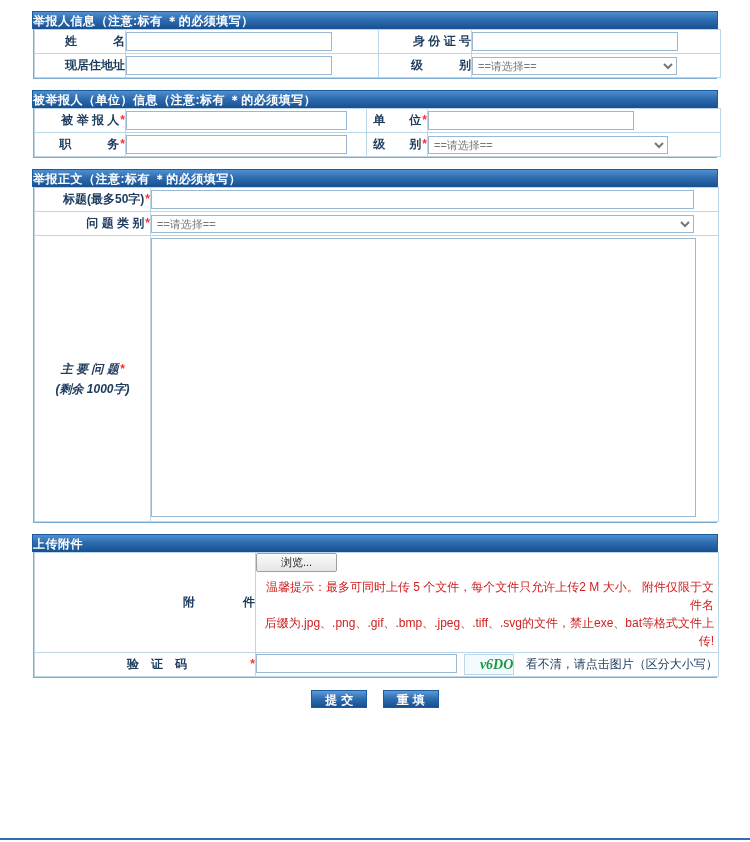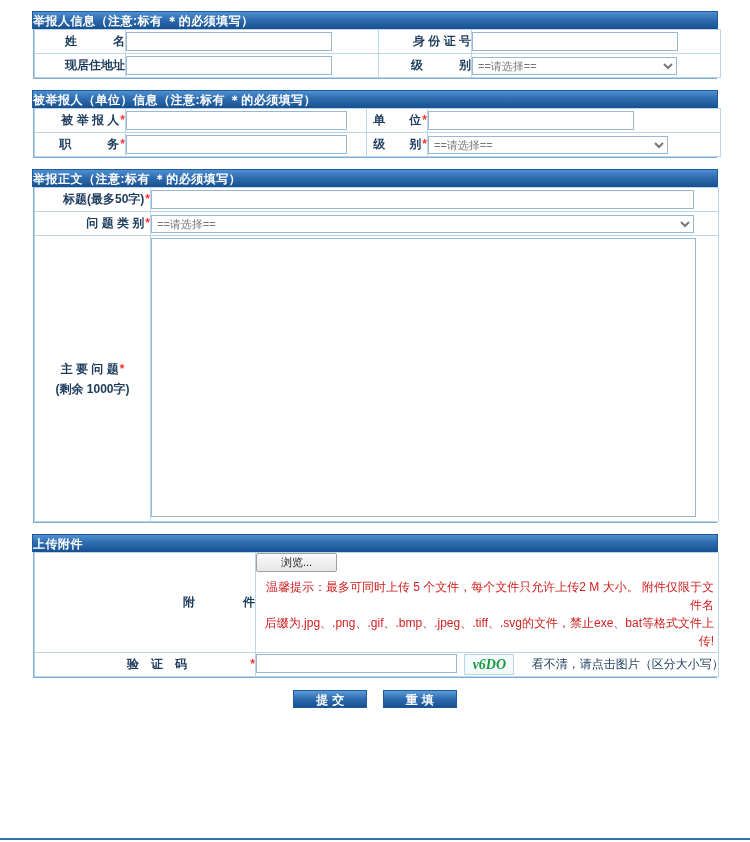--- a/index.html
+++ b/index.html
@@ -114,20 +114,21 @@
   .s3 .c1 { width: 115px; }
   .s3 .c2 { width: 567px; }
 
   .bigrow td { height: auto; }
   .bigcell {
     text-align: center;
     font-weight: bold;
     background: #eef6fc;
     vertical-align: middle;
     line-height: 20px;
+    font-style: italic;
   }
   .ta-wrap {
     padding: 2px;
   }
   textarea.big {
     width: 539px;
     height: 273px;
     border: 1px solid #9bb8d2;
     font-family: "Liberation Sans", sans-serif;
     font-size: 12px;
@@ -166,38 +167,38 @@
     display: inline-block;
     width: 48px;
     height: 19px;
     border: 1px solid #bcd6ea;
     background: #f4fbff;
     color: #1a9a3c;
     font-weight: bold;
     font-style: italic;
     font-size: 14px;
     line-height: 19px;
-    text-align: center;
+    text-align: right;
     letter-spacing: 0px;
     vertical-align: middle;
-    margin: 0 14px 0 4px;
+    margin: 0 8px 0 4px;
     font-family: "Liberation Serif", serif;
   }
   .vcode-note {
     color: #1b3a5c;
     font-size: 12px;
     vertical-align: middle;
   }
   .btn-bar {
     margin-top: 12px;
     text-align: center;
   }
   .btn {
     display: inline-block;
-    width: 74px;
+    width: 56px;
     height: 18px;
     line-height: 18px;
     font-size: 12px;
     font-weight: bold;
     color: #ffffff;
     background: linear-gradient(to bottom, #5c9ad8 0%, #2e6cb0 50%, #17508f 100%);
     border: 1px solid #1b5ba0;
     margin: 0 6px;
     letter-spacing: 4px;
     text-indent: 4px;

